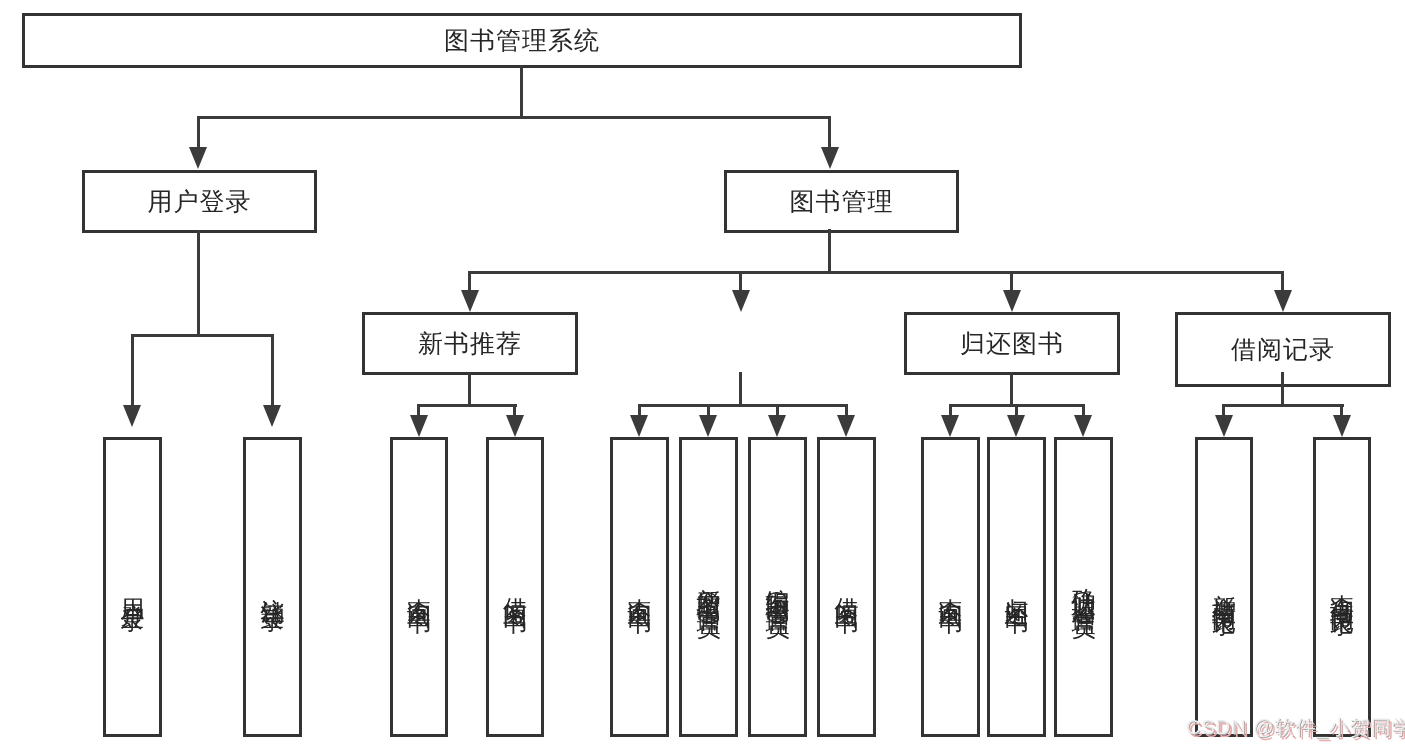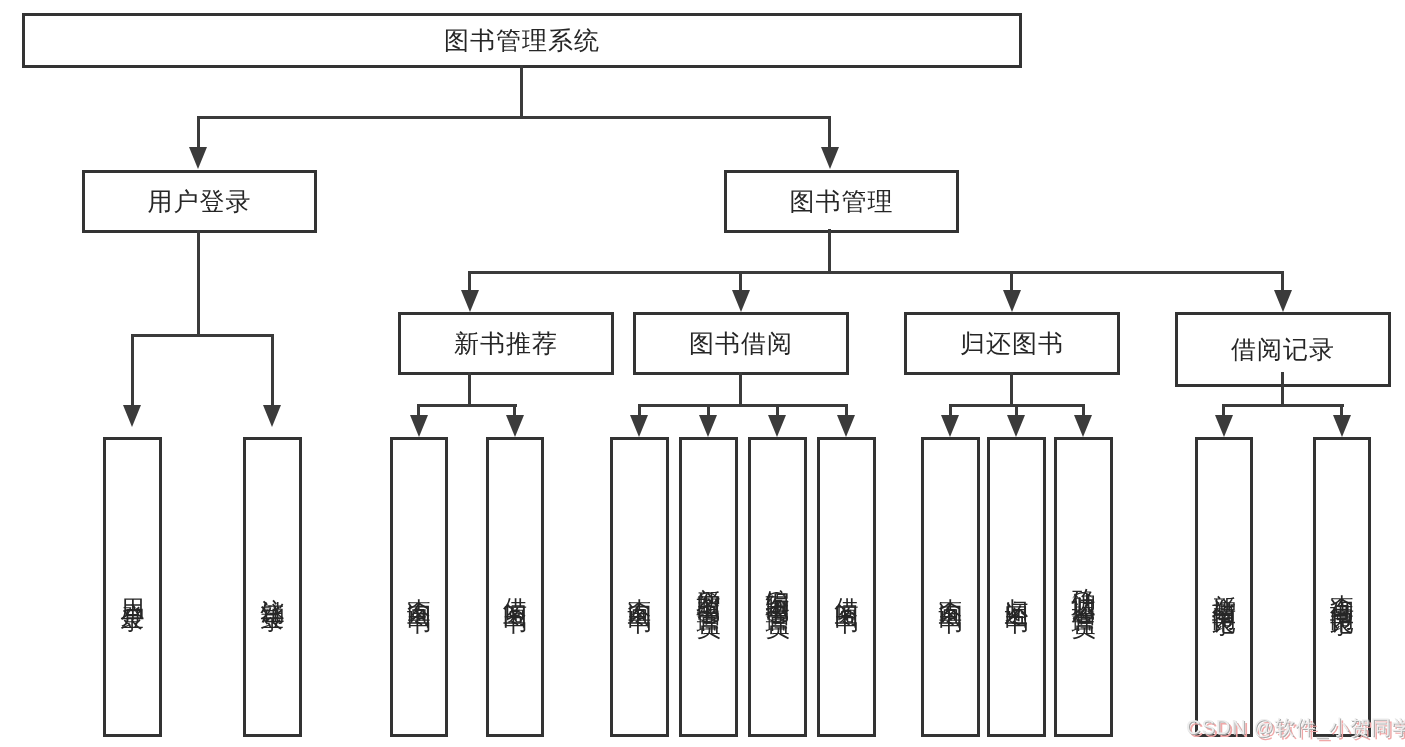--- a/index.html
+++ b/index.html
@@ -90,25 +90,22 @@
   <div class="h" style="left:468px; top:271px; width:816px;"></div>
   <div class="v" style="left:468px; top:271px; height:21px;"></div>
   <div class="v" style="left:739px; top:271px; height:21px;"></div>
   <div class="v" style="left:1010px; top:271px; height:21px;"></div>
   <div class="v" style="left:1281px; top:271px; height:21px;"></div>
   <div class="arrow" style="left:461px; top:290px;"></div>
   <div class="arrow" style="left:732px; top:290px;"></div>
   <div class="arrow" style="left:1003px; top:290px;"></div>
   <div class="arrow" style="left:1274px; top:290px;"></div>
 
-  <div class="node" style="left:362px; top:312px; width:216px; height:63px;margin-left:36px;">
+  <div class="node" style="left:362px; top:312px; width:216px; height:63px;">
     <span class="lbl">新书推荐</span>
-  </div>
-  <div class="node" style="left:633px; top:312px; width:216px; height:63px;">
-    <span class="lbl">图书借阅</span>
   </div>
   <div class="node" style="left:904px; top:312px; width:216px; height:63px;">
     <span class="lbl">归还图书</span>
   </div>
   <div class="node" style="left:1175px; top:312px; width:216px; height:75px;">
     <span class="lbl">借阅记录</span>
   </div>
 
   <div class="v" style="left:468px; top:372px; height:35px;"></div>
   <div class="h" style="left:417px; top:404px; width:100px;"></div>

